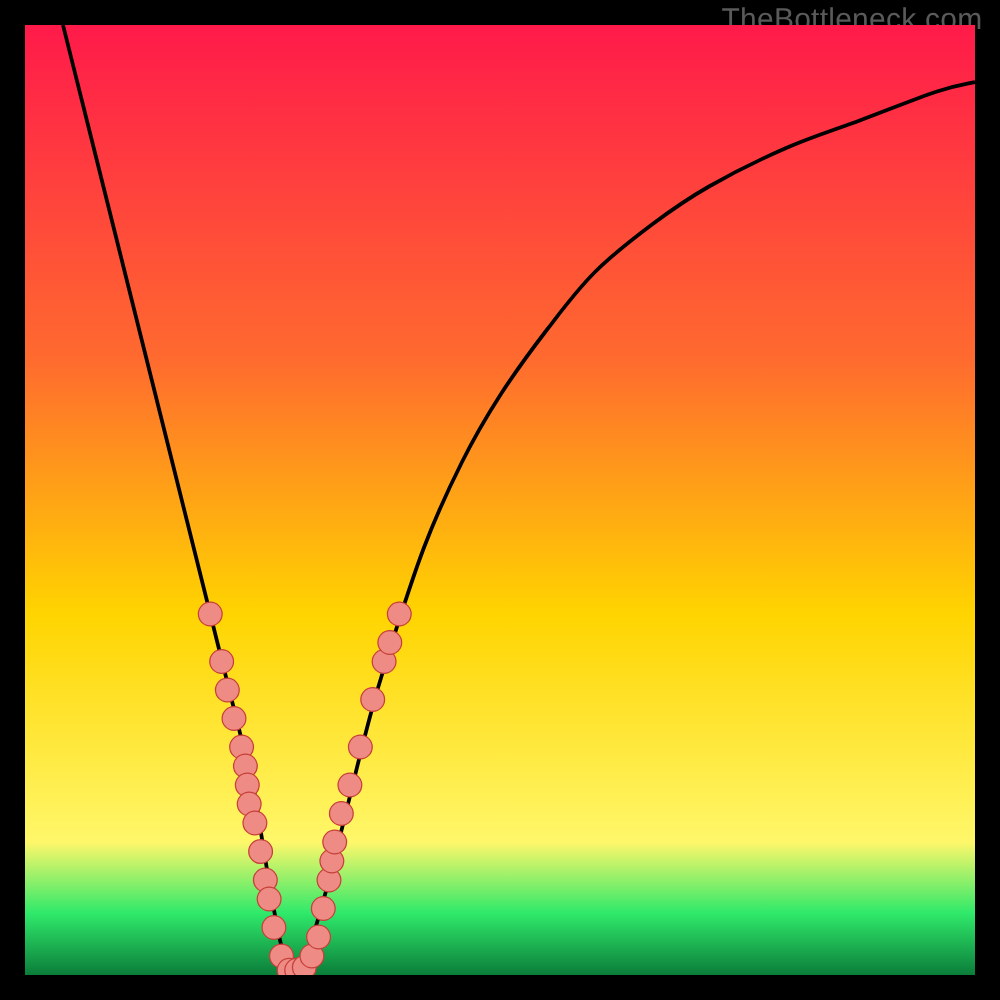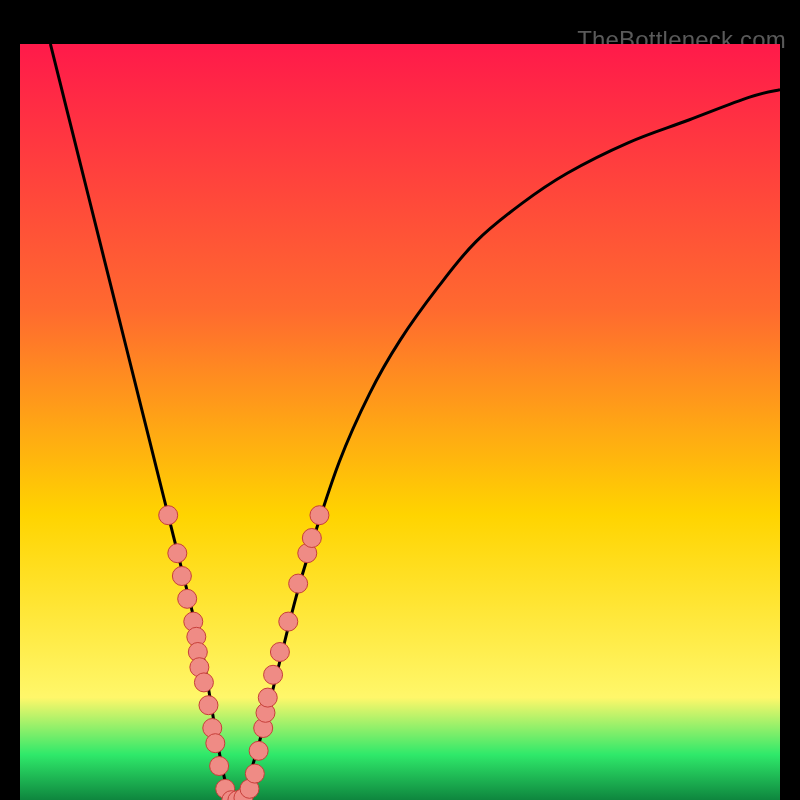--- a/index.html
+++ b/index.html
@@ -11,21 +11,20 @@
     background: #000;
     font-family: Arial, Helvetica, sans-serif;
   }
   .frame {
     position: absolute;
     left: 0;
     top: 0;
     width: 800px;
     height: 664px;
     background: #000;
-    margin-top: 24px;
   }
   .plot {
     position: absolute;
     left: 20px;
     top: 20px;
     width: 760px;
     height: 760px;
   }
   .watermark {
     position: absolute;

